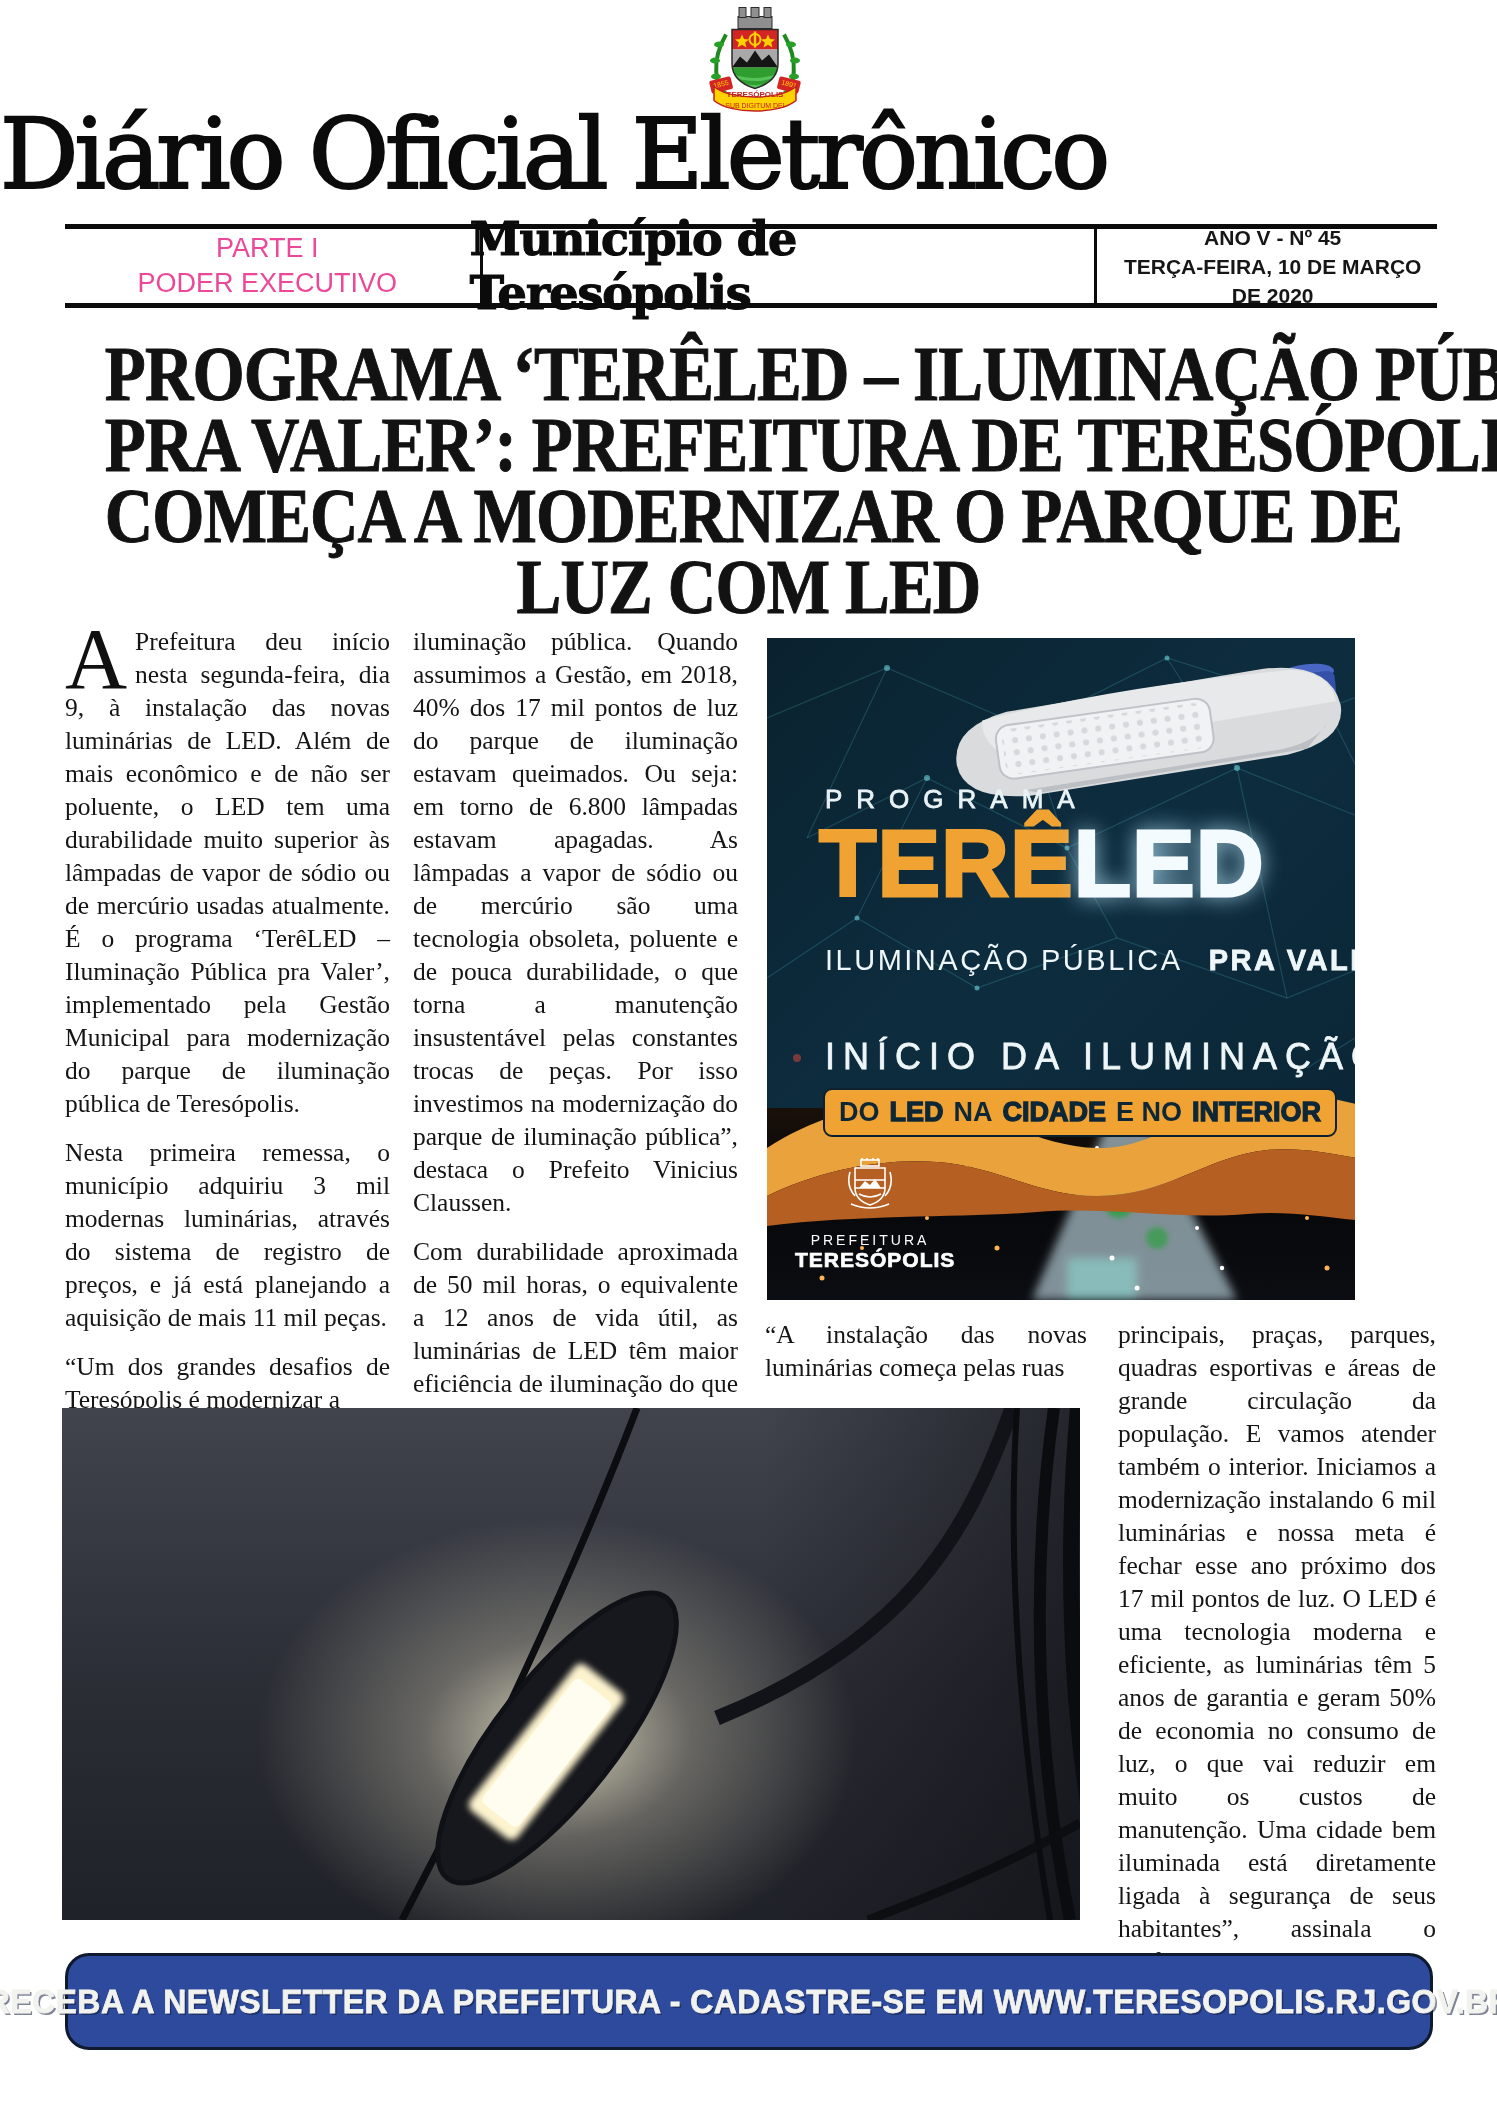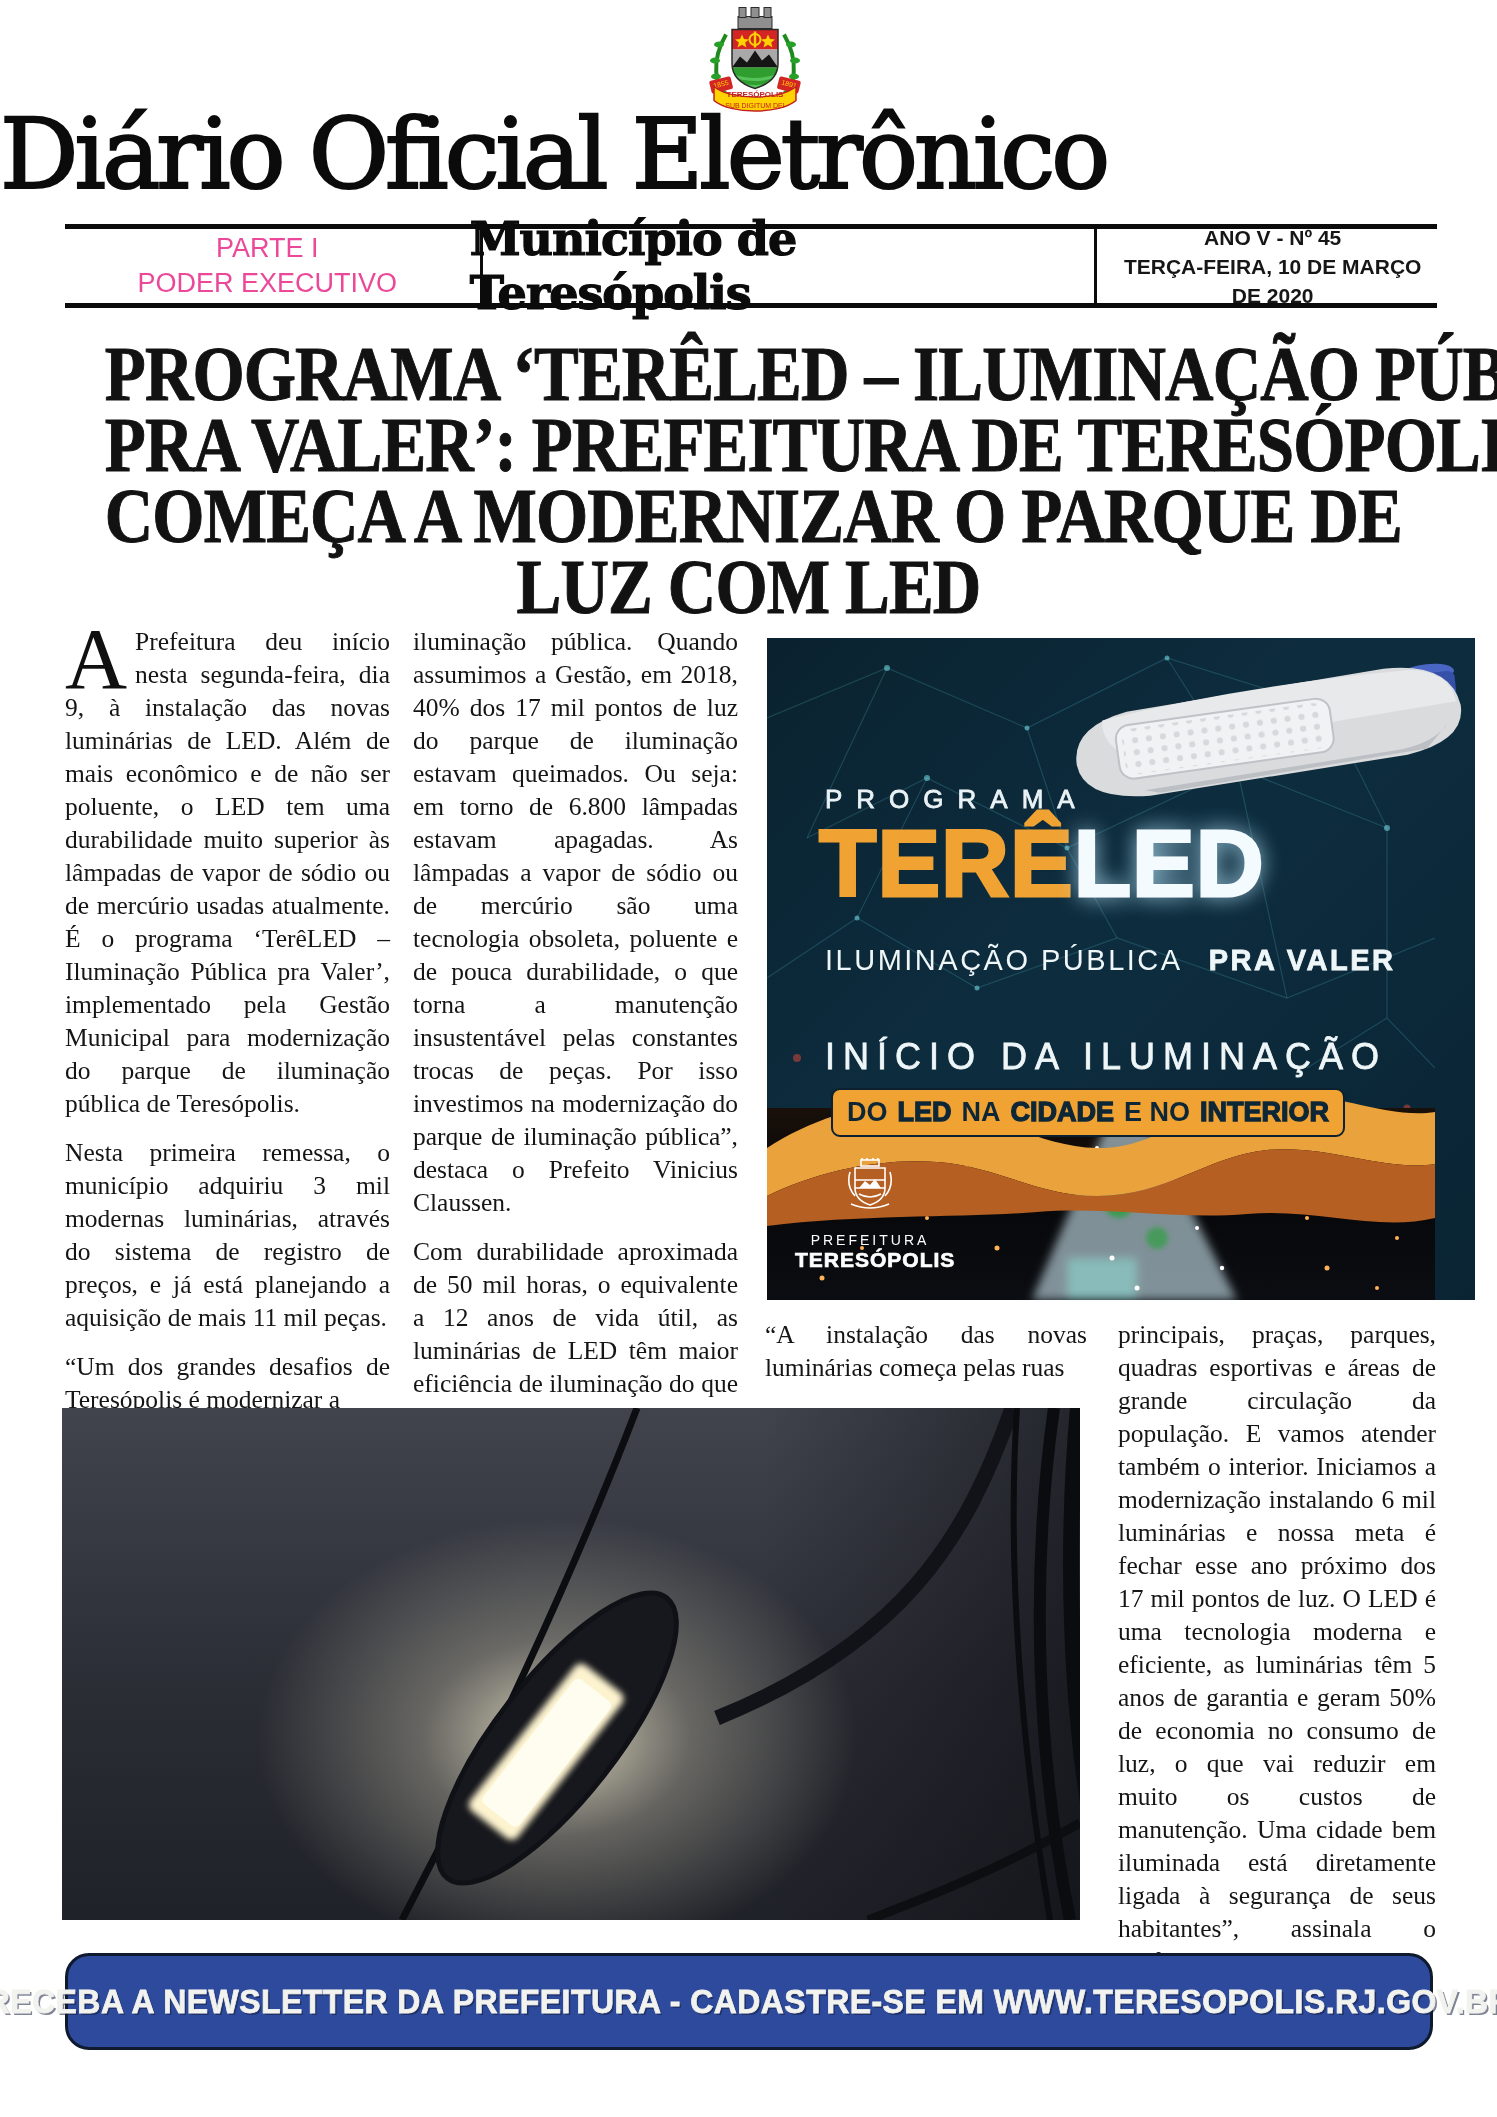--- a/index.html
+++ b/index.html
@@ -31,35 +31,35 @@
   
   .col{font-size:25.5px;line-height:33px;text-align:justify;color:#151515;}
   .col p{margin:0 0 16px 0;}
   .dropcap{float:left;font-size:86px;line-height:64px;padding:2px 8px 0 0;font-weight:normal;color:#101010;}
   .col1{left:65px;top:625px;width:325px;}
   .col2{left:413px;top:625px;width:325px;}
   .col3{left:765px;top:1318px;width:322px;}
   .col4{left:1118px;top:1318px;width:318px;}
 
   
-  .promo{left:767px;top:638px;width:668px;height:662px;overflow:hidden;
-    background:linear-gradient(135deg,#0a222f 0%,#0d2d3f 45%,#0a2433 100%);padding-left:40px;}
+  .promo{left:767px;top:638px;width:588px;height:662px;overflow:hidden;
+    background:linear-gradient(135deg,#0a222f 0%,#0d2d3f 45%,#0a2433 100%);}
   .promo .net{left:0;top:0;width:668px;height:520px;}
   .promo-kicker{left:58px;top:146px;font-family:"Liberation Sans",sans-serif;font-size:26px;
     letter-spacing:14px;color:#e9f2f5;-webkit-text-stroke:0.8px #e9f2f5;z-index:5;}
   .promo-brand{left:52px;top:176px;font-family:"Liberation Sans",sans-serif;font-weight:bold;
     font-size:94px;line-height:100px;letter-spacing:1px;z-index:5;white-space:nowrap;}
   .brand-orange{color:#f0a233;-webkit-text-stroke:3px #f0a233;}
   .brand-white{color:#f4fbff;-webkit-text-stroke:3px #f4fbff;text-shadow:0 0 22px rgba(190,235,255,.95);}
   .promo-tagline{left:58px;top:306px;font-family:"Liberation Sans",sans-serif;font-size:29px;
     letter-spacing:2.5px;color:#eef6f8;z-index:5;white-space:nowrap;}
   .promo-tagline .bold{font-weight:bold;margin-left:26px;-webkit-text-stroke:0.8px #eef6f8;}
   .promo-line2{left:58px;top:398px;font-family:"Liberation Sans",sans-serif;font-size:36px;
     letter-spacing:8px;color:#eef6f8;-webkit-text-stroke:0.8px #eef6f8;z-index:5;white-space:nowrap;}
-  .promo-badge{left:64px;top:450px;background:#f0a233;border:2px solid #0d2030;border-radius:9px;
+  .promo-badge{left:56px;top:450px;background:#f0a233;border:2px solid #0d2030;border-radius:9px;
     padding:7px 14px;display:inline-flex;gap:10px;font-family:"Liberation Sans",sans-serif;
     font-weight:bold;font-size:27px;color:#0e2737;z-index:6;white-space:nowrap;}
   .promo-badge .heavy{-webkit-text-stroke:1.3px #0e2737;}
   .city{left:0;top:470px;width:668px;height:192px;z-index:1;}
   .waves{left:0;top:430px;width:668px;height:170px;z-index:2;}
   .fixture{right:0;top:8px;width:430px;height:185px;z-index:4;}
   .promo-logo{left:28px;top:520px;width:150px;text-align:center;z-index:6;color:#ffffff;
     font-family:"Liberation Sans",sans-serif;}
   .promo-logo .l1{font-size:14px;letter-spacing:3px;margin-top:16px;font-weight:normal;}
   .promo-logo .l2{font-size:21px;letter-spacing:1px;font-weight:bold;-webkit-text-stroke:0.7px #fff;}

